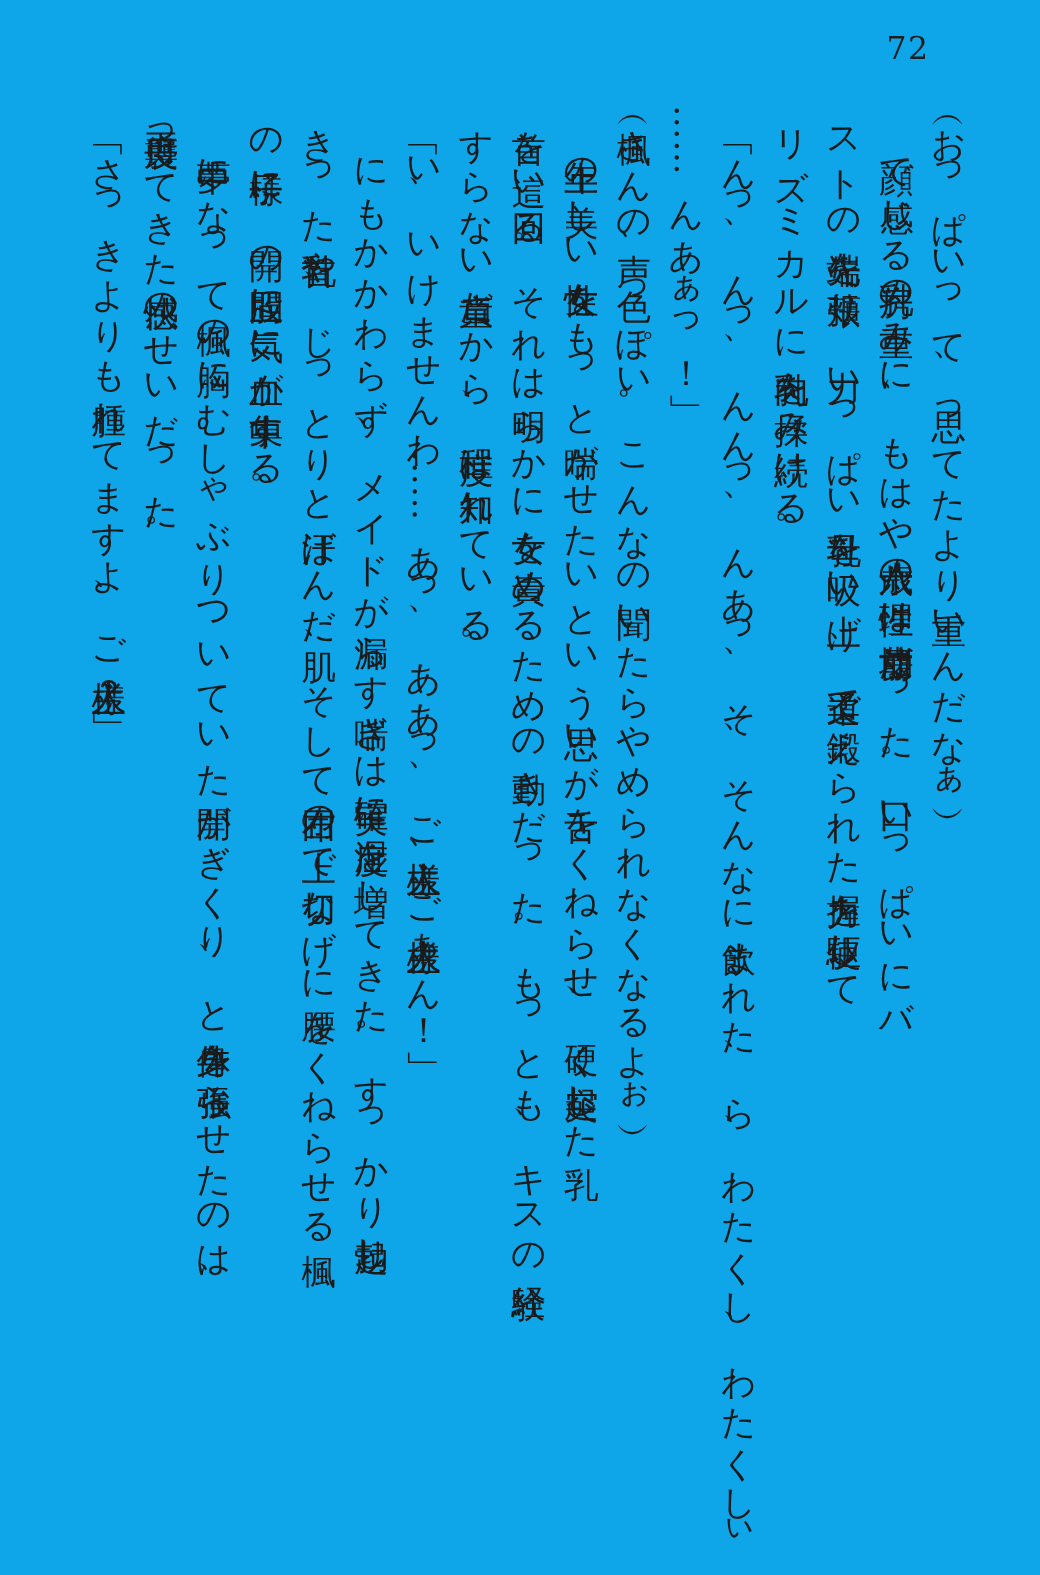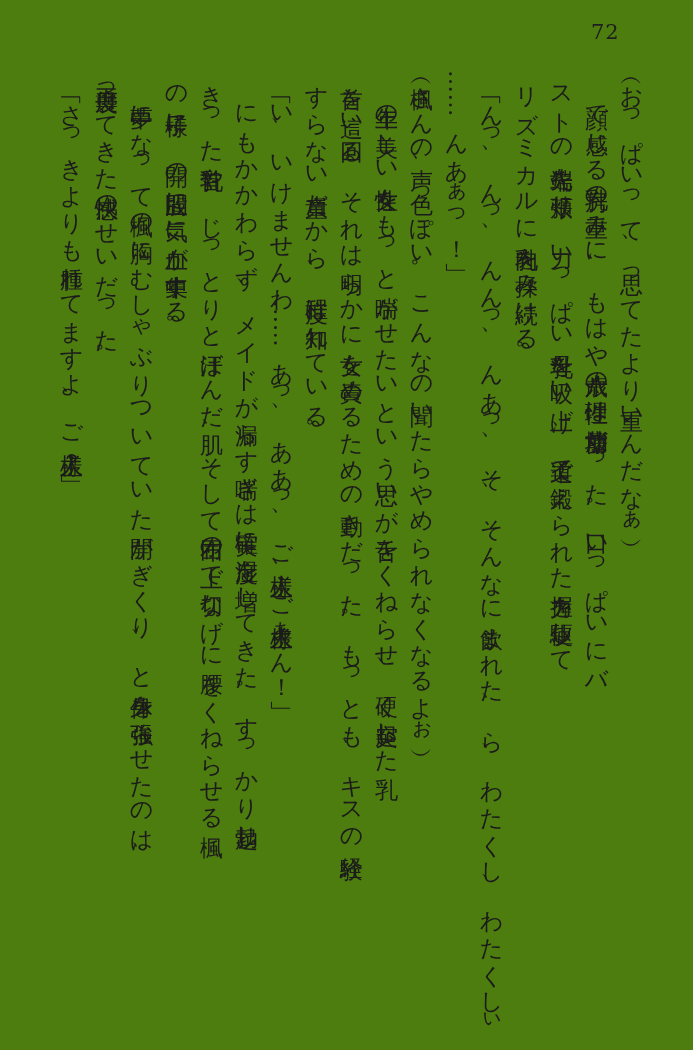--- a/index.html
+++ b/index.html
@@ -10,21 +10,21 @@
     width: 693px;
     height: 1050px;
     position: relative;
     overflow: hidden;
     background: #f4f4f2;
     font-family: "DejaVu Serif", "Liberation Serif", serif;
   }
   .page {
     position: absolute;
     inset: 0;
-    background: #4d7c0f;
+    background: #0ea5e9;
   }
   .page-number {
     position: absolute;
     top: 20px;
     left: 591px;
     font-size: 21px;
     color: #1e1e1e;
     letter-spacing: 1px;
     font-family: "DejaVu Serif", "Liberation Serif", serif;
   }

